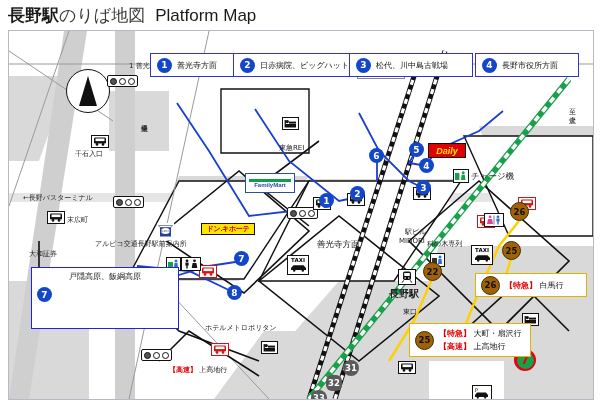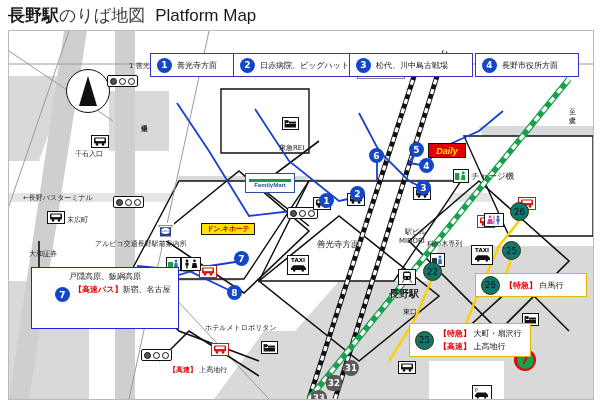--- a/index.html
+++ b/index.html
@@ -24,22 +24,22 @@
   .mlabel.mid{font-size:8.5px;}
   .mlabel.vert{writing-mode:vertical-rl;text-orientation:upright;}
 
   
   .bcirc{position:absolute;width:15px;height:15px;border-radius:50%;
          background:#1447c8;color:#fff;font-size:9px;font-weight:bold;
          display:flex;align-items:center;justify-content:center;
          font-family:"DejaVu Sans",sans-serif;}
   
   .ycirc{position:absolute;width:17px;height:17px;border-radius:50%;
-         background:#0f766e;border:1.3px solid #3a3000;color:#111;font-size:8.5px;
-         font-weight:normal;display:flex;align-items:center;justify-content:center;
+         background:#a16207;border:1.3px solid #3a3000;color:#111;font-size:8.5px;
+         font-weight:bold;display:flex;align-items:center;justify-content:center;
          font-family:"DejaVu Sans",sans-serif;}
   
   .gcirc{position:absolute;width:16px;height:16px;border-radius:50%;
          background:#5a5a5a;color:#fff;font-size:8.5px;font-weight:bold;
          display:flex;align-items:center;justify-content:center;
          font-family:"DejaVu Sans",sans-serif;}
 
   
   .cbox{position:absolute;background:#fff;border:1.4px solid #3333cc;
         display:flex;align-items:center;gap:5px;padding:3px 6px;box-sizing:border-box;}
@@ -50,21 +50,21 @@
   .ybox{position:absolute;background:#fff;border:1.4px solid #e2b400;
         display:flex;align-items:center;gap:5px;padding:3px 5px;box-sizing:border-box;}
   .ybox .ycirc{position:static;flex:0 0 auto;}
   .ybox .lines{display:flex;flex-direction:column;gap:2px;}
   .ybox .ctext{font-size:8px;color:#111;white-space:nowrap;
                font-family:"DejaVu Sans","Liberation Sans",sans-serif;}
   .tag-red{color:#e00000;font-weight:bold;}
 
   
   #box-7{position:absolute;background:#fff;border:1.5px solid #2222dd;
-         box-sizing:border-box;padding:3px 23px;}
+         box-sizing:border-box;padding:3px 5px;}
   #box-7 .hdr{font-size:8px;text-align:center;color:#111;
               font-family:"DejaVu Sans",sans-serif;margin-bottom:2px;}
   #box-7 .body{display:flex;align-items:flex-start;gap:4px;}
   #box-7 .lines{display:flex;flex-direction:column;gap:1px;}
   #box-7 .ctext{font-size:8px;color:#111;white-space:nowrap;
                 font-family:"DejaVu Sans",sans-serif;}
   #box-7 .bcirc{position:static;flex:0 0 auto;margin-top:3px;}
 
   
   .sign{position:absolute;background:#fff;border:1px solid #111;
@@ -482,21 +482,20 @@
   <div class="cbox" style="left:466px;top:22px;width:104px;height:24px;">
     <span class="bcirc">4</span>
     <span class="ctext">長野市役所方面</span>
   </div>
 
   <div id="box-7" style="left:22px;top:236px;width:148px;height:62px;">
     <div class="hdr">戸隠高原、飯綱高原</div>
     <div class="body">
       <span class="bcirc">7</span>
       <span class="lines">
-        <span class="ctext"><span class="tag-red">【高速バス】</span><span>新宿、名古屋</span></span>
       </span>
     </div>
   </div>
 
   <div class="ybox" style="left:466px;top:242px;width:112px;height:24px;">
     <span class="ycirc">26</span>
     <span class="lines">
       <span class="ctext"><span class="tag-red">【特急】</span> <span>白馬行</span></span>
     </span>
   </div>

